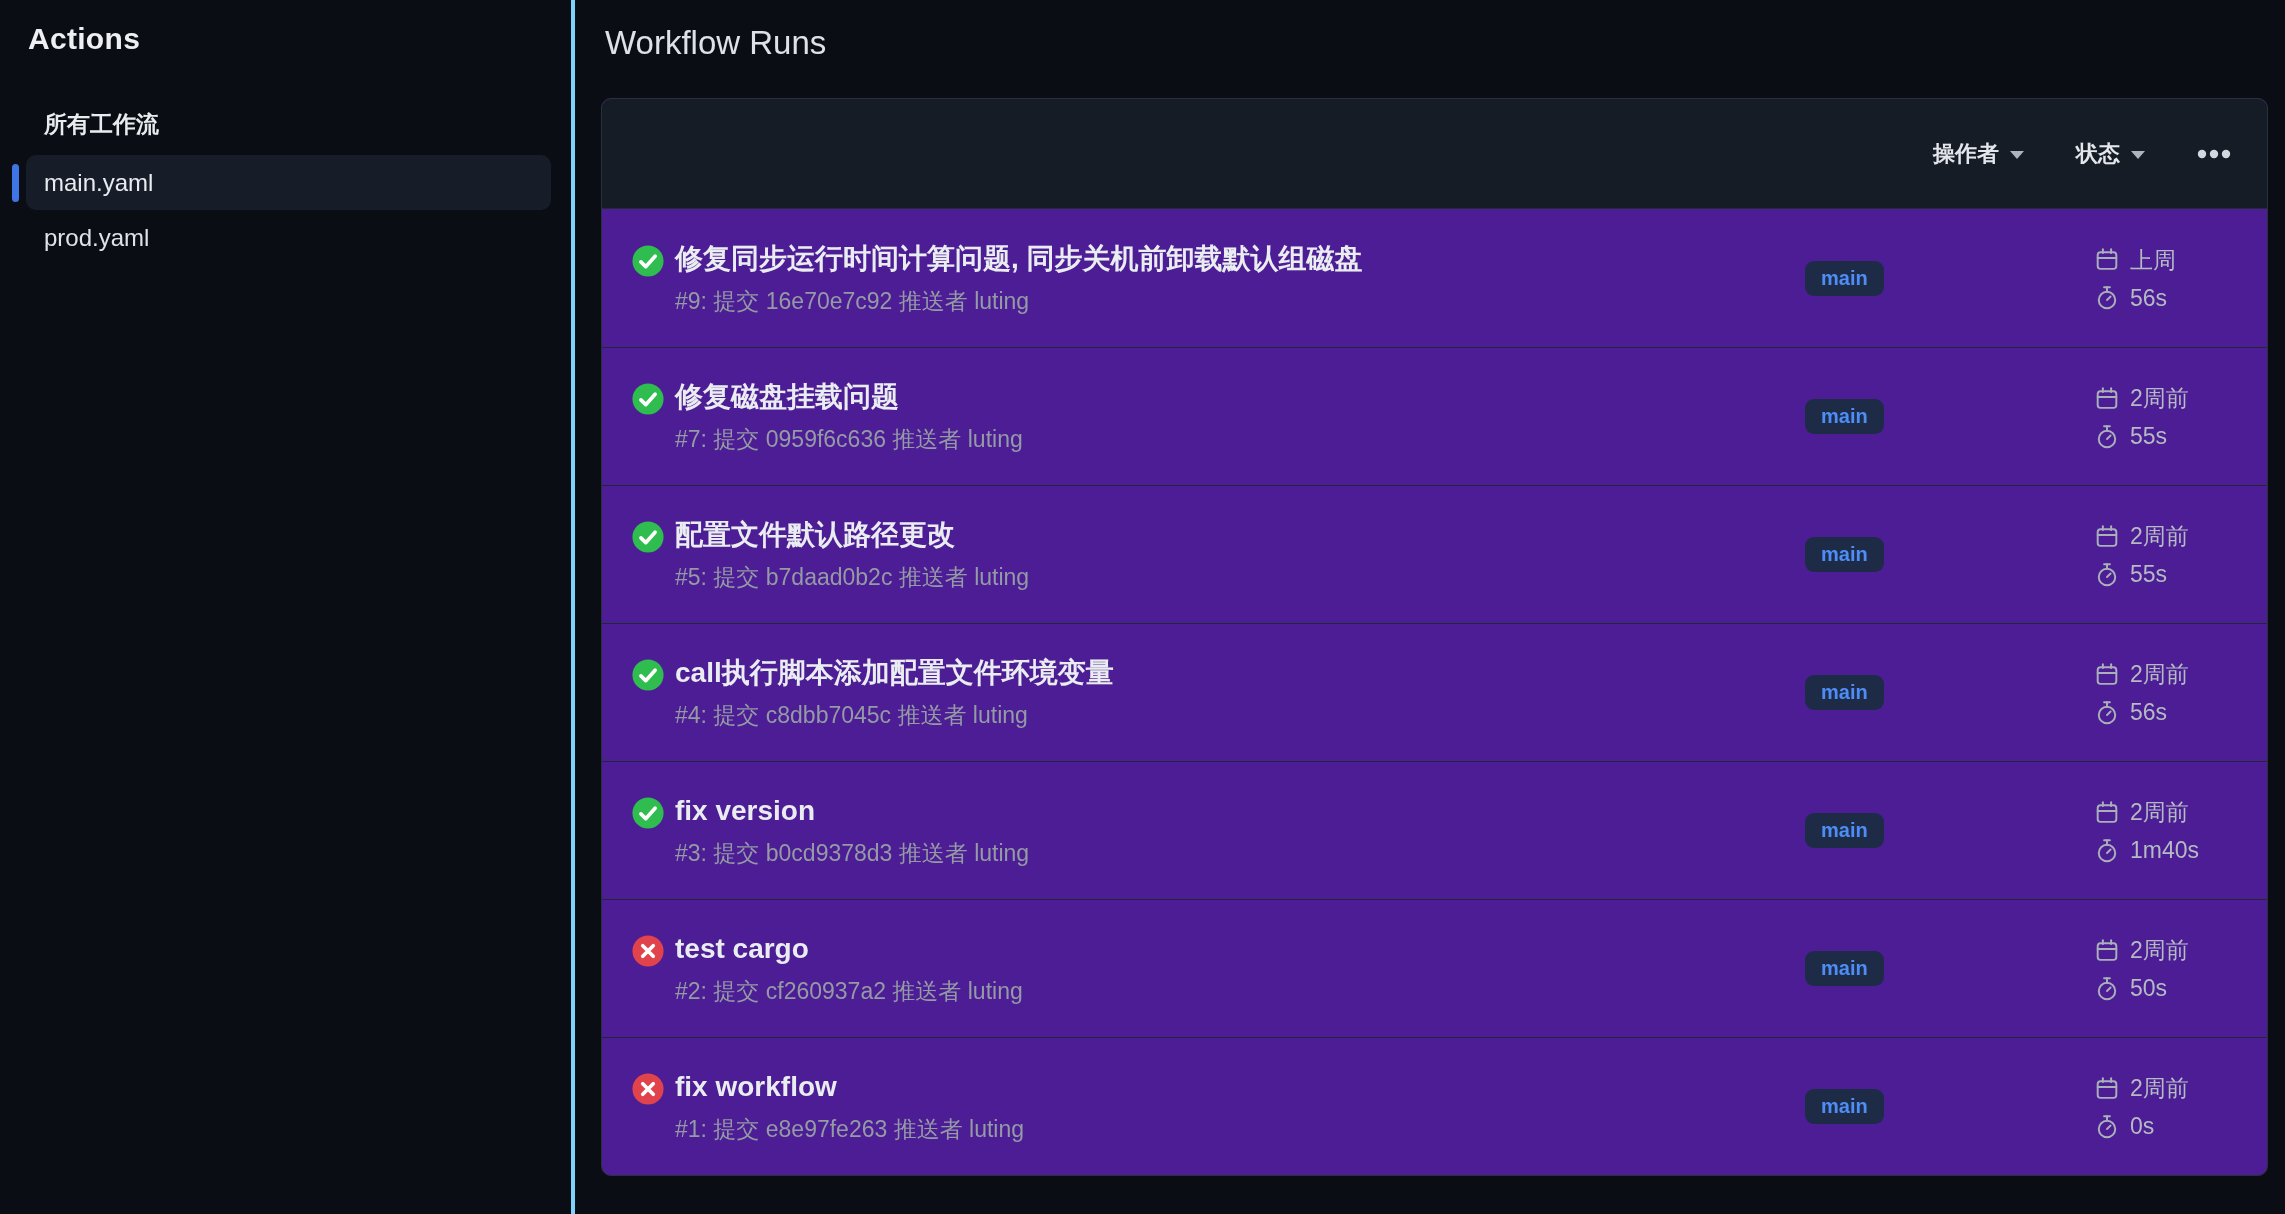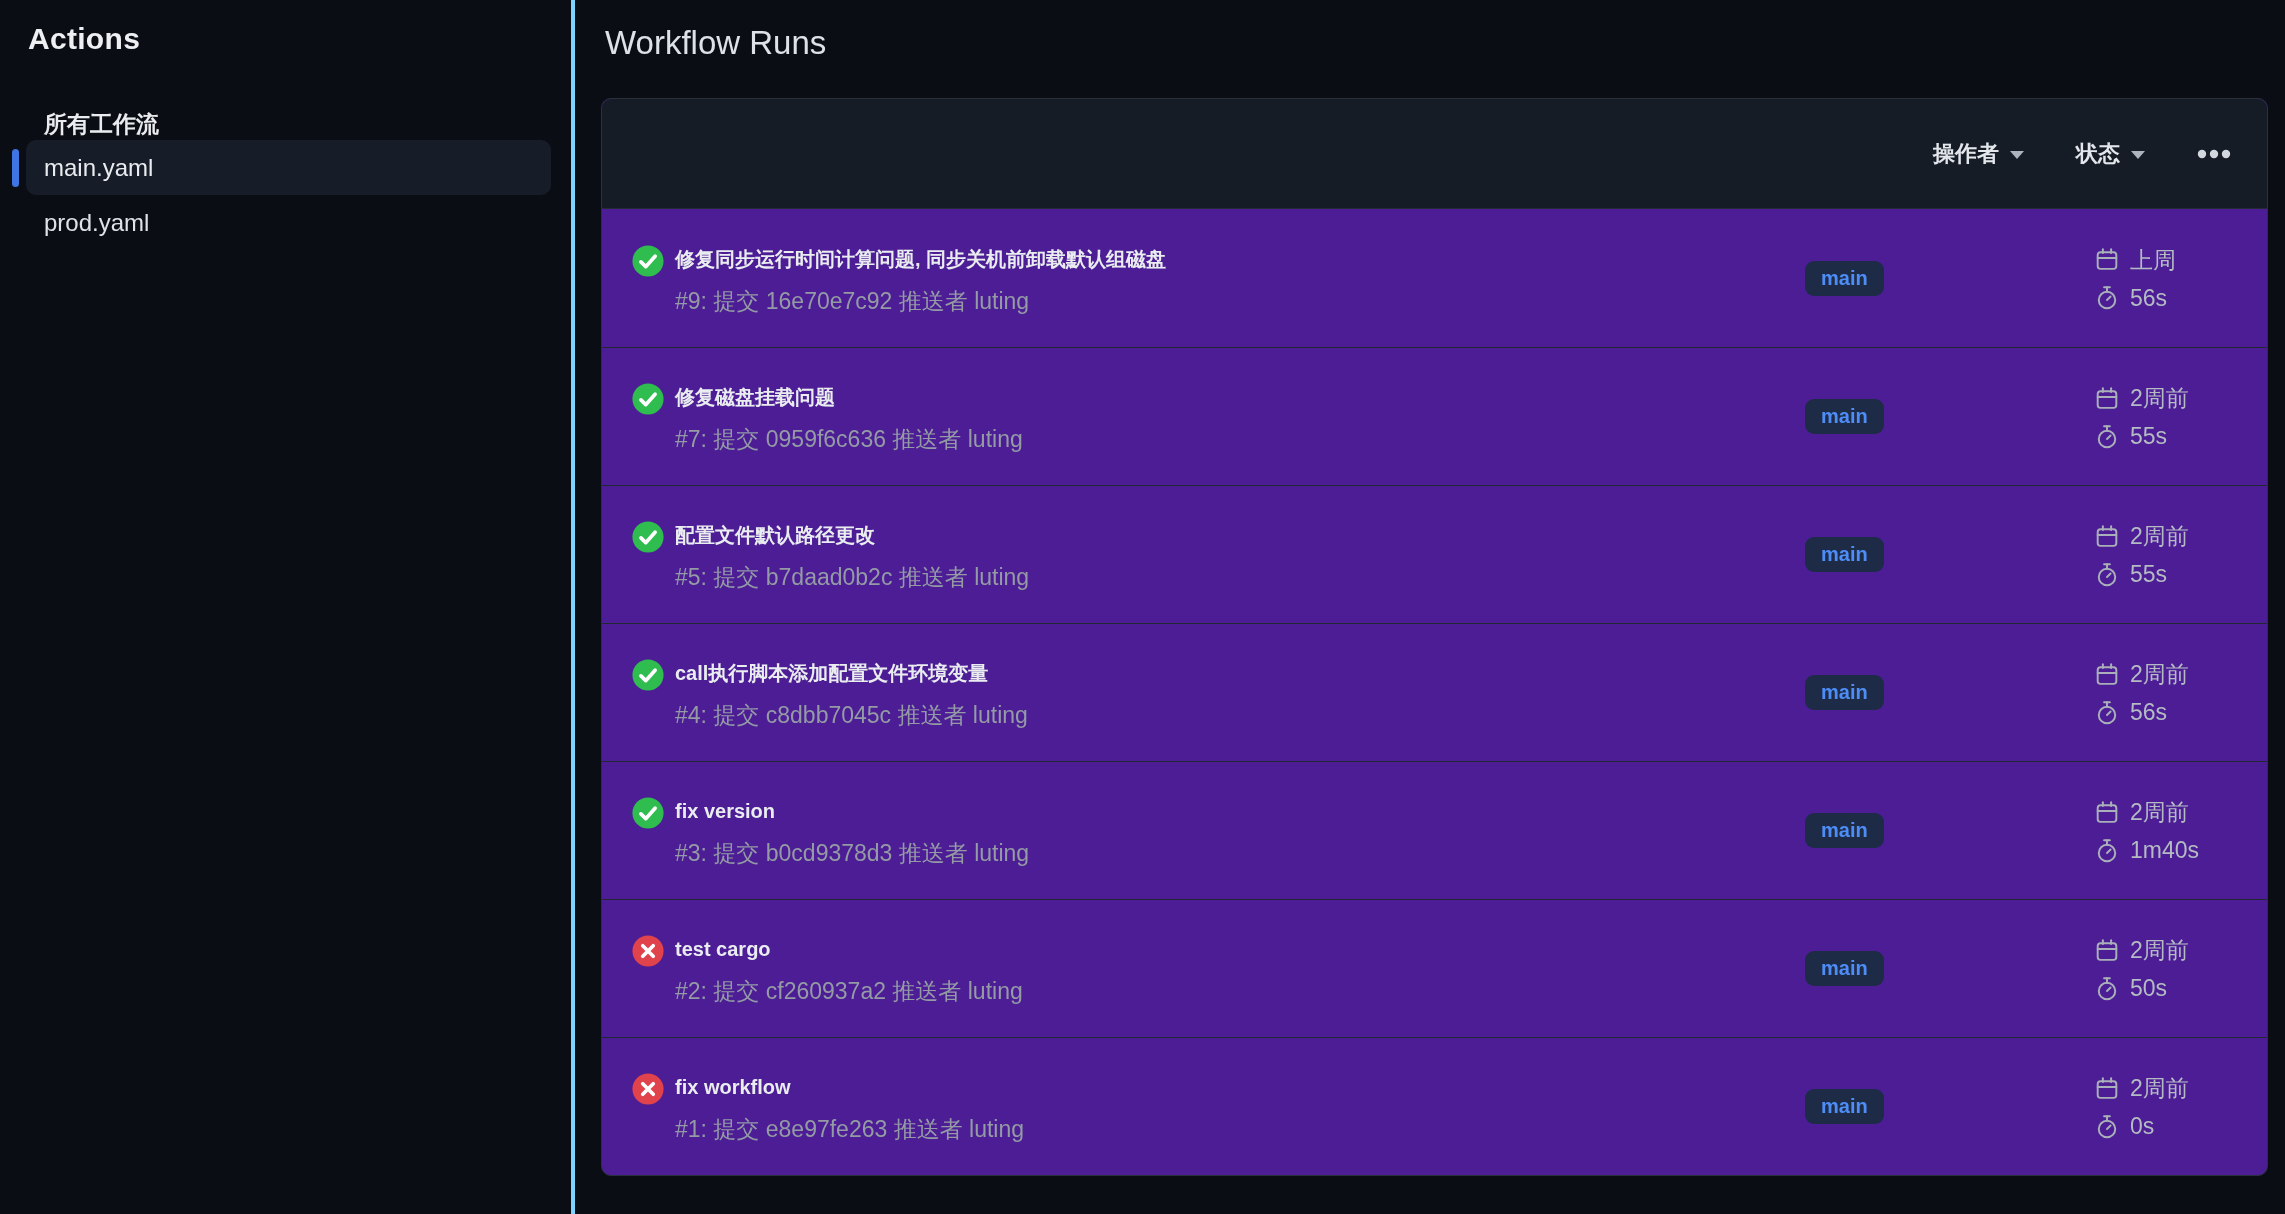--- a/index.html
+++ b/index.html
@@ -8,21 +8,21 @@
     width: 2285px; height: 1214px; overflow: hidden;
     font-family: "Liberation Sans", "DejaVu Sans", sans-serif;
     color: #e6e9ed;
   }
   .app { display: flex; width: 100%; height: 100%; }
 
   
   .sidebar { width: 575px; flex: none; border-right: 4px solid #7dd3fc; position: relative; }
   .sidebar-title { margin: 22px 0 0 28px; font-size: 30px; font-weight: 700; color: #edeff2; letter-spacing: .3px; }
   .all-wf { margin: 53px 0 0 44px; font-size: 23px; font-weight: 700; color: #e9ebee; cursor: pointer; }
-  .wf-list { }
+  .wf-list { margin-top: 15px; }
   .wf-item {
     position: relative; margin-left: 26px; width: 525px; height: 55px;
     display: flex; align-items: center; padding-left: 18px;
     font-size: 24px; color: #dfe3e8; border-radius: 10px; cursor: pointer;
   }
   .wf-item.selected { background: #171d28; color: #e9ecef; }
   .accent-bar {
     position: absolute; left: -14px; top: 50%; transform: translateY(-50%);
     width: 7px; height: 38px; border-radius: 4px; background: #3e74e3;
   }
@@ -58,21 +58,21 @@
   }
   .run-row + .run-row { border-top: 1px solid #222832; }
 
   .run-left { display: flex; align-items: flex-start; gap: 10px; min-width: 0; }
   .status-icon { width: 34px; height: 34px; flex: none; margin-top: 2px; }
   .status-icon svg { display: none; width: 34px; height: 34px; }
   .status-icon.success svg.check { display: block; }
   .status-icon.failure svg.cross { display: block; }
 
   .run-text { display: flex; flex-direction: column; gap: 11px; min-width: 0; }
-  .run-title { font-size: 20px; font-weight: 700; color: #eaedf0; line-height: 34px; white-space: nowrap; }
+  .run-title { font-size: 28px; font-weight: 700; color: #eaedf0; line-height: 34px; white-space: nowrap; }
   .run-sub { font-size: 23px; color: #949ba5; line-height: 28px; white-space: nowrap; }
 
   .badge-cell { padding-left: 8px; }
   .branch-badge {
     display: inline-block; font-size: 20px; font-weight: 700; color: #4e8df6;
     background: #1d2b47; padding: 6px 16px; border-radius: 9px; cursor: pointer;
   }
 
   .meta-cell { padding-left: 17px; display: flex; flex-direction: column; gap: 9px; }
   .meta-line { display: flex; align-items: center; gap: 10px; font-size: 23px; color: #b4bbc3; }

